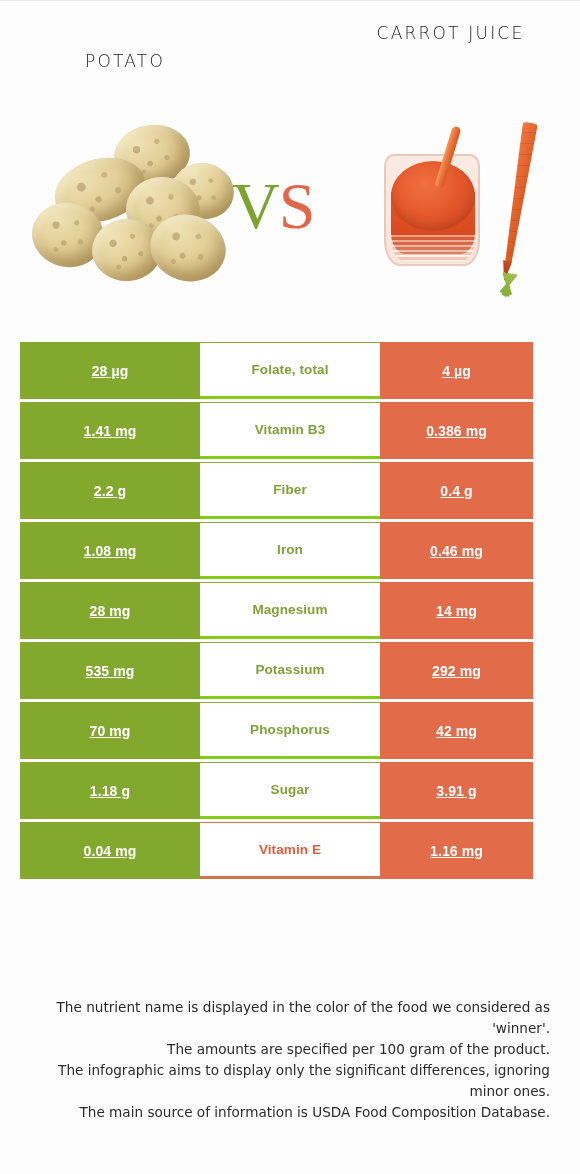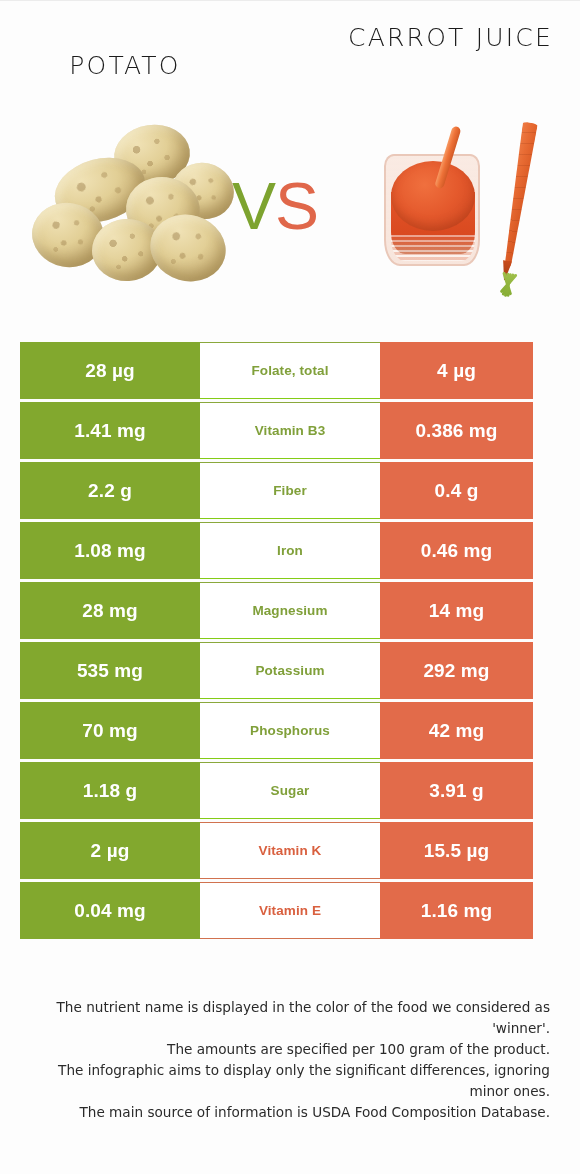--- a/index.html
+++ b/index.html
@@ -23,39 +23,39 @@
   
   .header {
     position: relative;
     height: 320px;
   }
 
   .title {
     position: absolute;
     text-align: center;
     font-weight: 300;
-    font-size: 25px;
+    font-size: 17px;
     letter-spacing: 2.2px;
     color: #1b1b1b;
     text-transform: uppercase;
     line-height: 1.22;
     font-family: "DejaVu Sans", sans-serif;
     font-stretch: normal;
   }
   .title-left  { left: 10px;  top: 50px; width: 230px; }
   .title-right { left: 338px; top: 22px; width: 225px; }
 
   .vs {
     position: absolute;
     left: 232px;
     top: 172px;
     font-size: 66px;
     font-weight: 400;
     letter-spacing: -1px;
-    font-family: Liberation Sans, sans-serif;
+    font-family: Liberation Serif, serif;
     line-height: 1;
   }
   .vs .v { color: #7DA32F; }
   .vs .s { color: #E0674A; }
 
   
   .product-img {
     position: absolute;
     overflow: visible;
   }
@@ -195,36 +195,37 @@
     position: relative;
     display: flex;
     align-items: stretch;
     height: 57px;
     margin-bottom: 3px;
   }
   .cell-left, .cell-right {
     display: flex;
     align-items: center;
     justify-content: center;
-    font-size: 19px;
+    font-size: 14px;
     font-weight: 700;
     color: #ffffff;
     letter-spacing: .1px;
+    text-decoration: underline;
   }
   .cell-left  { width: 180px; background: #82A82E; }
   .cell-right { width: 153px; background: #E26B4A; }
 
   .cell-mid {
     width: 180px;
     display: flex;
     align-items: center;
     justify-content: center;
     background: #ffffff;
     border-top: 1px solid #8aa83c;
-    border-bottom: 1px solid #84cc16;
+    border-bottom: 3px solid #84cc16;
     font-size: 13.5px;
     font-weight: 700;
     letter-spacing: .1px;
     color: #80A03A;
   }
   .row.winner-right .cell-mid {
     color: #D9603F;
     border-top-color: #d1724f;
     border-bottom-color: #d1724f;
   }
@@ -333,25 +334,20 @@
       <div class="cell-mid">Phosphorus</div>
       <div class="cell-right">42 mg</div>
     </div>
 
     <div class="row">
       <div class="cell-left">1.18 g</div>
       <div class="cell-mid">Sugar</div>
       <div class="cell-right">3.91 g</div>
     </div>
 
-    <div class="row winner-right">
-      <div class="cell-left">2 µg</div>
-      <div class="cell-mid">Vitamin K</div>
-      <div class="cell-right">15.5 µg</div>
-    </div>
 
     <div class="row winner-right">
       <div class="cell-left">0.04 mg</div>
       <div class="cell-mid">Vitamin E</div>
       <div class="cell-right">1.16 mg</div>
     </div>
   </div>
 
   <div class="footer">
     <p>The nutrient name is displayed in the color of the food we considered as 'winner'.</p>

